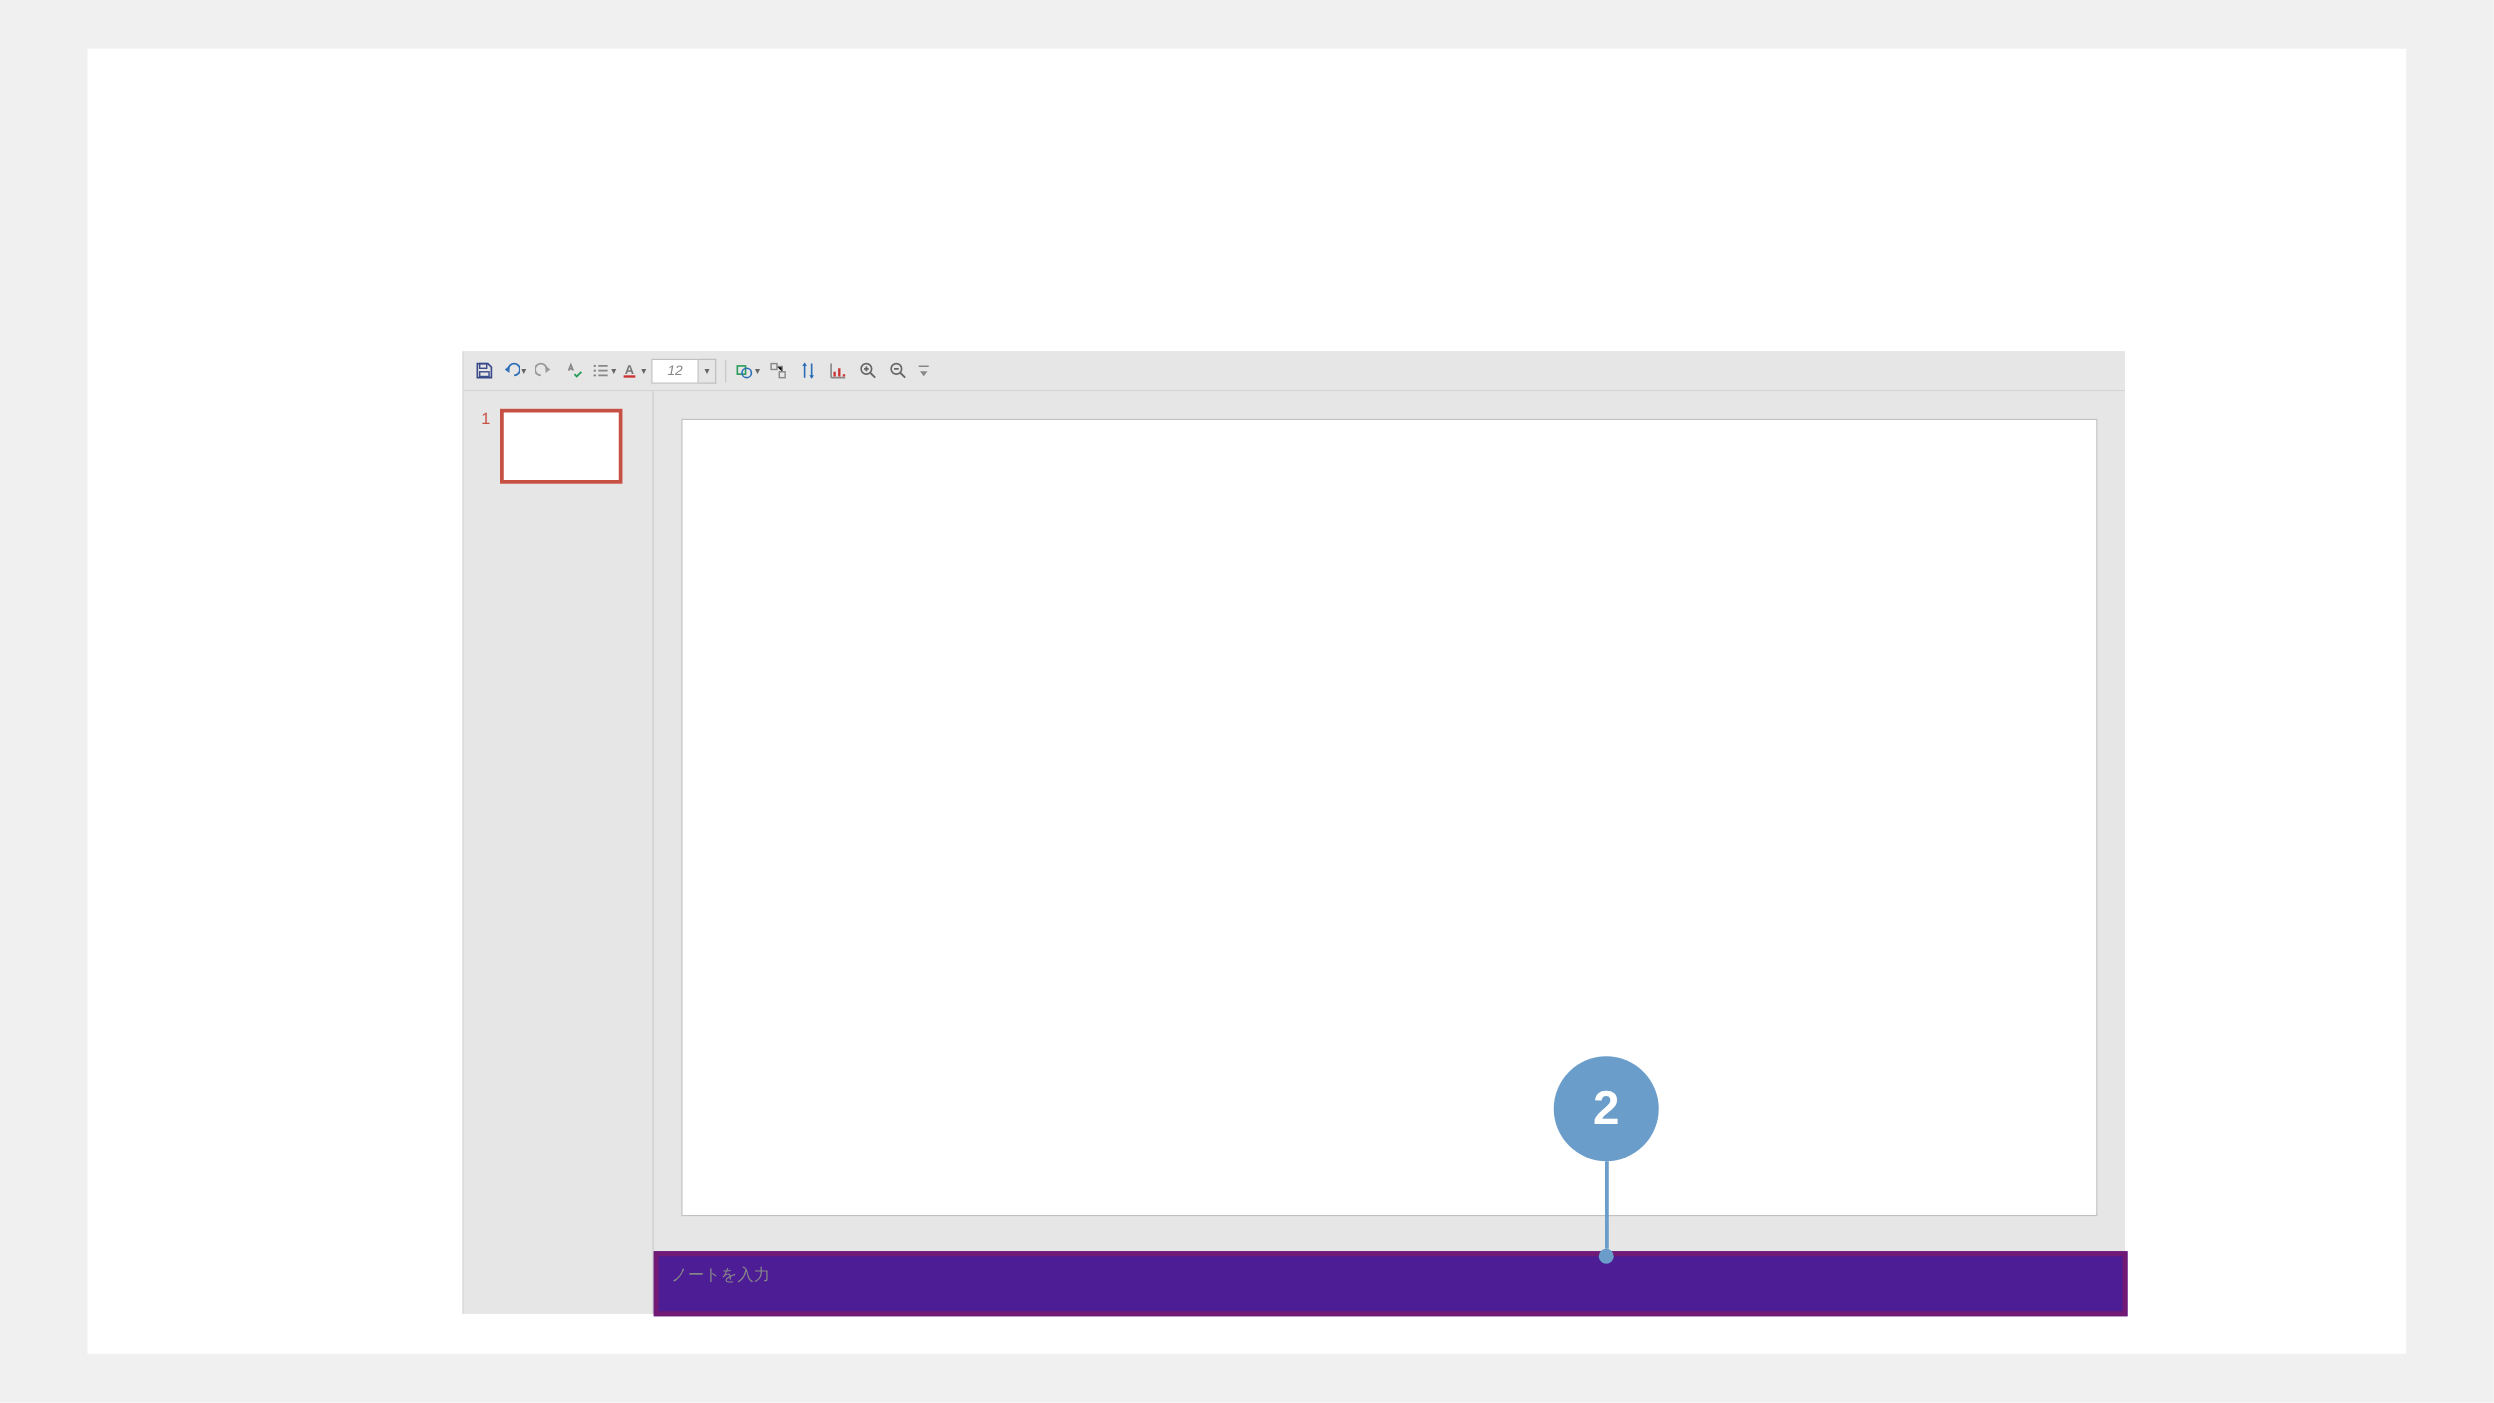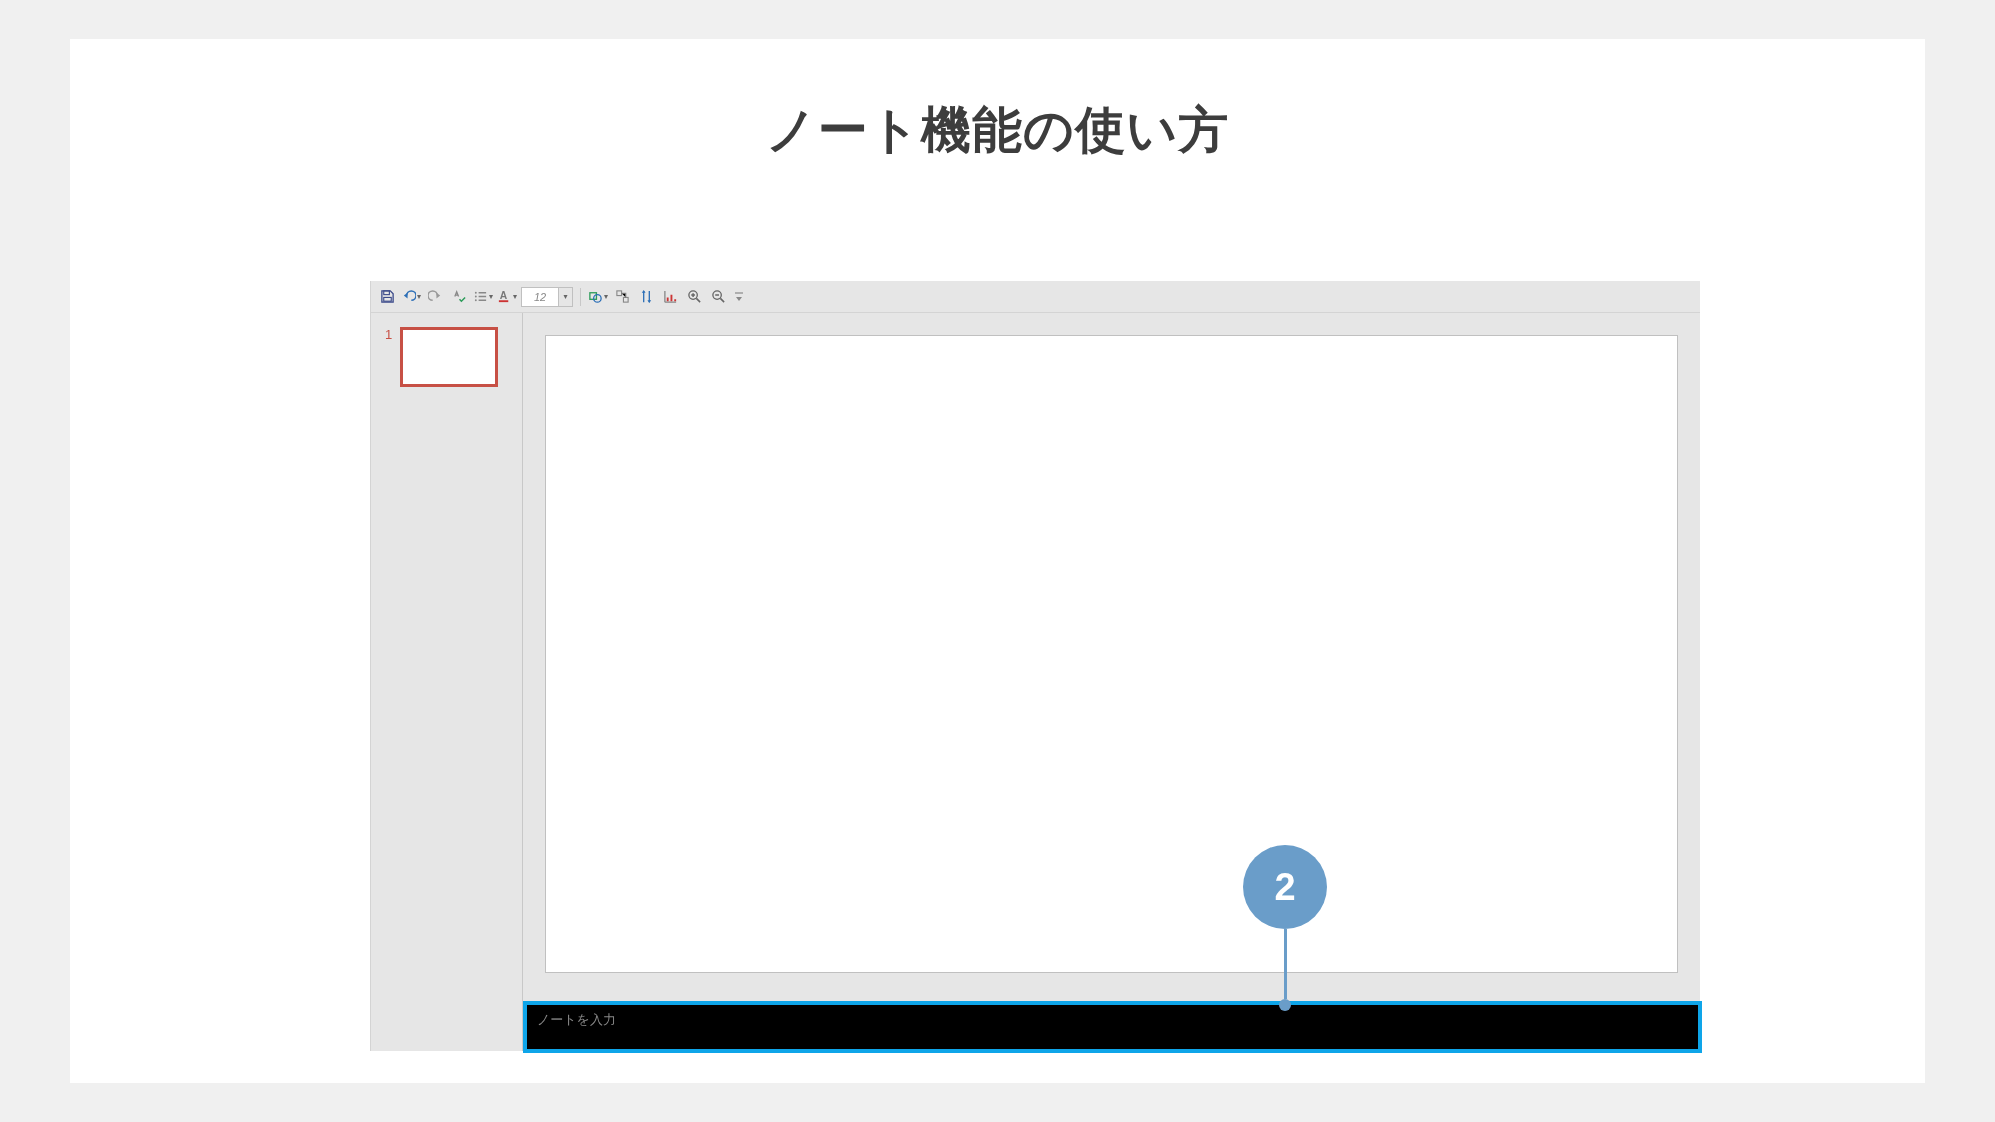--- a/index.html
+++ b/index.html
@@ -131,22 +131,22 @@
     width: 100%;
     height: 638px;
     border: 1px solid #c0c0c0;
   }
   .notes-pane {
     position: absolute;
     left: 0;
     right: -2px;
     bottom: -2px;
     height: 52px;
-    background: #000000;
-    border: 4px solid #0ea5e9;
+    background: #4c1d95;
+    border: 4px solid #701a75;
     padding: 6px 10px;
     font-size: 13px;
     color: #888;
   }
 
   
   .callout {
     position: absolute;
     left: 720px;
     top: 532px;
@@ -175,21 +175,20 @@
     width: 12px;
     height: 12px;
     border-radius: 50%;
     background: #6a9dc9;
   }
 </style>
 </head>
 <body>
 
 <div class="slide">
-  <h1 class="page-title">ノート機能の使い方</h1>
 
   <div class="app-screenshot">
 
     <div class="toolbar">
       <div class="tb-btn">
         <svg width="15" height="15" viewBox="0 0 16 16">
             <path fill="none" stroke="#3b4a8a" stroke-width="1.4" d="M2 2h9l3 3v9H2z"></path>
             <rect x="4" y="2" width="6" height="4" fill="none" stroke="#3b4a8a" stroke-width="1.2"></rect>
             <rect x="4" y="9" width="8" height="4" fill="none" stroke="#3b4a8a" stroke-width="1.2"></rect>
           </svg>

